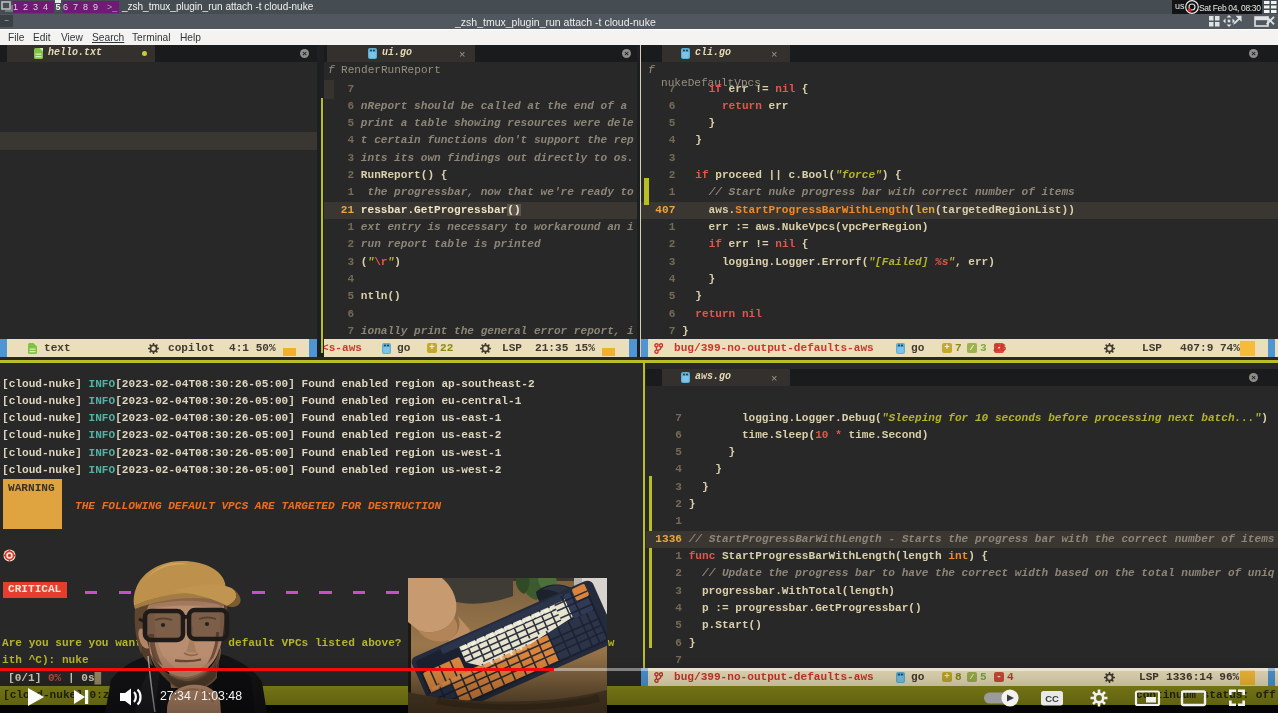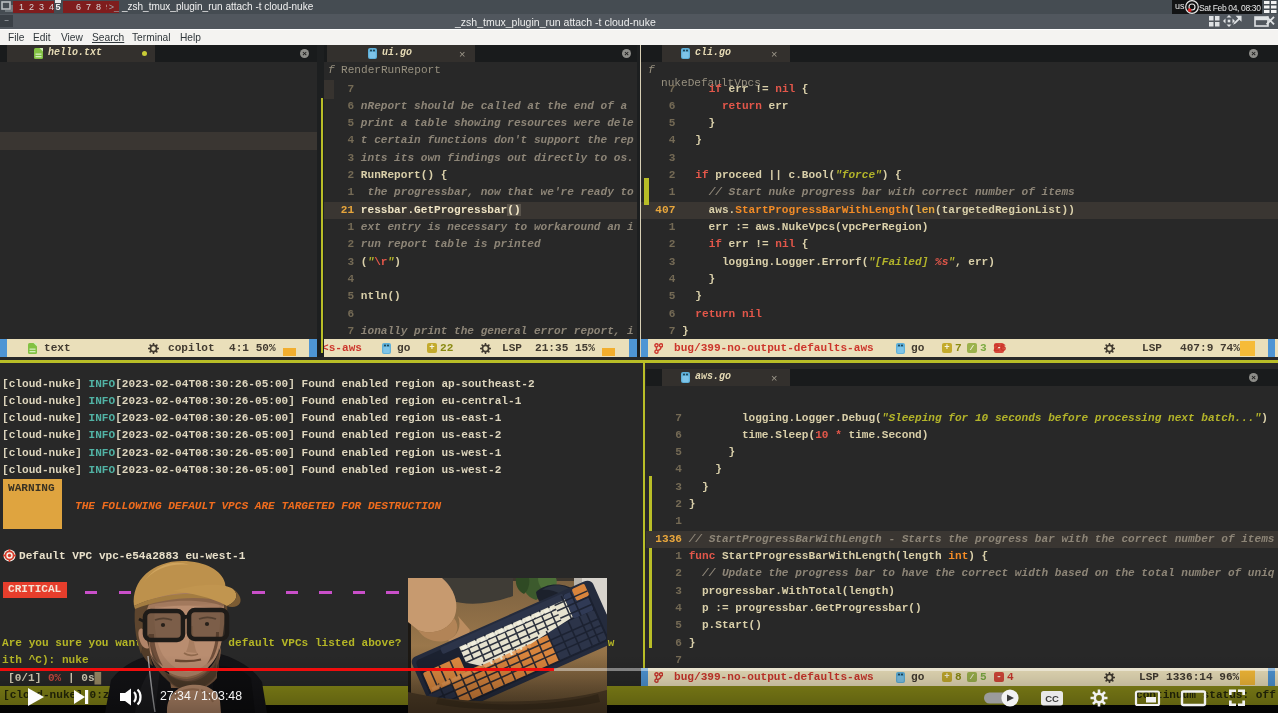--- a/index.html
+++ b/index.html
@@ -18,21 +18,21 @@
 .yel{color:#e8a63c;}
 .fg{color:#d9cfa9;}
 .fgb{color:#eee3c3;}
 .num{color:#746a55;}
 .hlrow{background:#3a3632;}
 
 #panel{left:0;top:0;width:1278px;height:14px;background:#454c52;}
 #titlebar{left:0;top:14px;width:1278px;height:15px;background:#51575e;}
 #menubar{left:0;top:29px;width:1278px;height:17px;background:#f4f3f1;border-top:1px solid #fff;}
 .menuitem{position:absolute;top:2px;font-size:10.2px;color:#30373b;font-family:"Liberation Sans",sans-serif;}
-.wsbox{white-space:pre;position:absolute;top:1px;height:12px;background:#7f1d1d;color:#d8d8d8;font-size:9px;text-align:right;font-family:"Liberation Sans",sans-serif;}
+.wsbox{white-space:pre;position:absolute;top:1px;height:12px;background:#701a75;color:#d8d8d8;font-size:9px;text-align:left;font-family:"Liberation Sans",sans-serif;}
 
 .tabbar{position:absolute;height:17px;background:#191b1c;}
 .tab{position:absolute;top:0;height:17px;background:#33302d;}
 .tabname{position:absolute;top:2px;font-size:10px;font-style:italic;font-weight:bold;color:#e4d9b4;font-family:"Liberation Mono",monospace;}
 .closex{position:absolute;top:2px;color:#a09a8c;font-size:11px;font-family:"Liberation Sans",sans-serif;}
 .circx{position:absolute;width:9px;height:9px;border-radius:50%;background:#8d8d89;color:#1b1b1b;font-size:8px;line-height:9px;text-align:center;font-family:"Liberation Sans",sans-serif;font-weight:bold;}
 .crumb{position:absolute;font-size:11.1px;color:#97907f;font-family:"Liberation Mono",monospace;}
 
 .sbar>div{top:0;}
 .sbar{position:absolute;height:18px;background:#eadfba;color:#413a30;font-size:11.1px;font-weight:bold;font-family:"Liberation Mono",monospace;line-height:18px;white-space:pre;}
@@ -284,21 +284,20 @@
   <div class="abs mono" style="left:8px;top:480px;color:#3a3223;font-weight:bold;">WARNING</div>
   <div class="abs mono b it" style="left:75px;top:498px;color:#ef6c1e;">THE FOLLOWING DEFAULT VPCS ARE TARGETED FOR DESTRUCTION</div>
 
   <svg class="abs" style="left:3px;top:549px;" width="13" height="13" viewBox="0 0 13 13">
       <circle cx="6.5" cy="6.5" r="6" fill="#f3f0e8"></circle>
       <circle cx="6.5" cy="6.5" r="5" fill="#d43a2a"></circle>
       <circle cx="6.5" cy="6.5" r="3.2" fill="#f3f0e8"></circle>
       <circle cx="6.5" cy="6.5" r="1.7" fill="#d43a2a"></circle>
       <path d="M6.5 0v2M6.5 11v2M0 6.5h2M11 6.5h2" stroke="#d43a2a" stroke-width="1.4"></path>
     </svg>
-  <div class="abs mono b" style="left:19px;top:548px;color:#e8e0ca;">Default VPC vpc-e54a2883 eu-west-1</div>
 
   <div class="abs" style="left:3px;top:582px;width:64px;height:16px;background:#e63e2c;"></div>
   <div class="abs mono b" style="left:8px;top:581px;color:#f3e3d5;">CRITICAL</div>
 
   <pre class="abs" style="left:2px;top:635px;color:#b5b626;font-weight:bold;">Are you sure you want to nuke the default VPCs listed above? Enter 'nuke' to confirm (exit w
 ith ^C): nuke</pre>
   <pre class="abs" style="left:8px;top:669.7px;color:#ddd5bd;font-weight:bold;">[0/1] <span style="color:#cc4a41;">0%</span> | 0s<span style="background:#9d8e68;color:#9d8e68;">█</span></pre>
 
   <div class="tabbar" style="left:646px;top:369px;width:632px;"></div>
   <div class="tab" style="left:662px;top:369px;width:128px;"></div>

